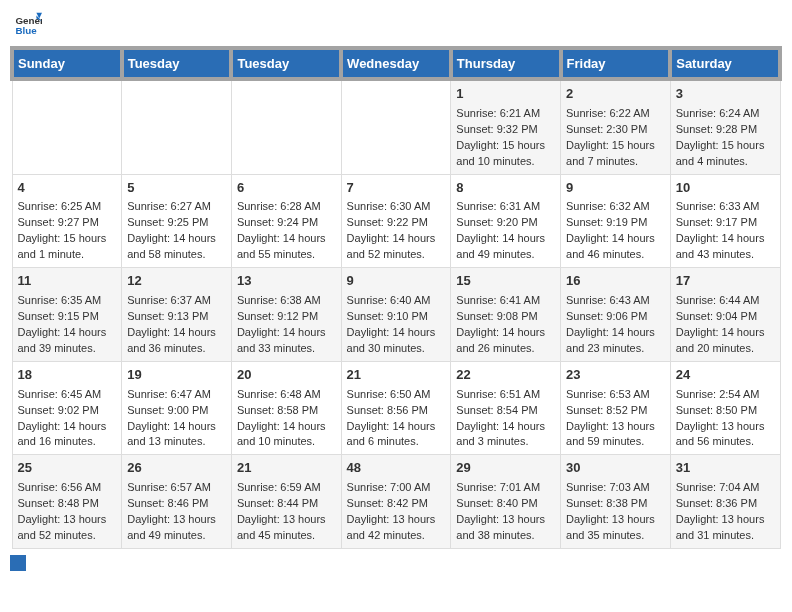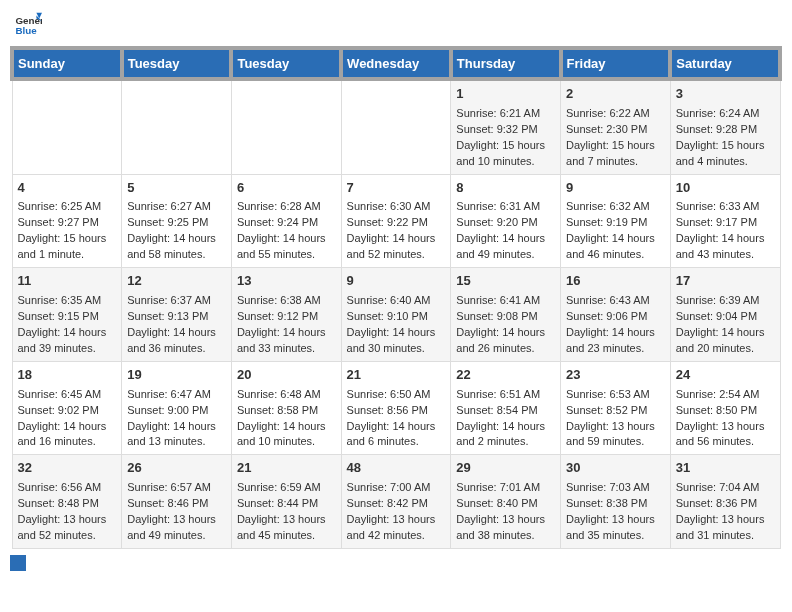--- a/index.html
+++ b/index.html
@@ -243,21 +243,21 @@
         </td>
         <td>
           <span class="day-num">16</span>
           <div>Sunrise: 6:43 AM</div>
           <div>Sunset: 9:06 PM</div>
           <div>Daylight: 14 hours</div>
           <div>and 23 minutes.</div>
         </td>
         <td>
           <span class="day-num">17</span>
-          <div>Sunrise: 6:39 AM</div>
+          <div>Sunrise: 6:44 AM</div>
           <div>Sunset: 9:04 PM</div>
           <div>Daylight: 14 hours</div>
           <div>and 20 minutes.</div>
         </td>
       </tr>
       <tr>
         <td>
           <span class="day-num">18</span>
           <div>Sunrise: 6:45 AM</div>
           <div>Sunset: 9:02 PM</div>
@@ -283,40 +283,40 @@
           <div>Sunrise: 6:50 AM</div>
           <div>Sunset: 8:56 PM</div>
           <div>Daylight: 14 hours</div>
           <div>and 6 minutes.</div>
         </td>
         <td>
           <span class="day-num">22</span>
           <div>Sunrise: 6:51 AM</div>
           <div>Sunset: 8:54 PM</div>
           <div>Daylight: 14 hours</div>
-          <div>and 2 minutes.</div>
+          <div>and 3 minutes.</div>
         </td>
         <td>
           <span class="day-num">23</span>
           <div>Sunrise: 6:53 AM</div>
           <div>Sunset: 8:52 PM</div>
           <div>Daylight: 13 hours</div>
           <div>and 59 minutes.</div>
         </td>
         <td>
           <span class="day-num">24</span>
           <div>Sunrise: 2:54 AM</div>
           <div>Sunset: 8:50 PM</div>
           <div>Daylight: 13 hours</div>
           <div>and 56 minutes.</div>
         </td>
       </tr>
       <tr>
         <td>
-          <span class="day-num">32</span>
+          <span class="day-num">25</span>
           <div>Sunrise: 6:56 AM</div>
           <div>Sunset: 8:48 PM</div>
           <div>Daylight: 13 hours</div>
           <div>and 52 minutes.</div>
         </td>
         <td>
           <span class="day-num">26</span>
           <div>Sunrise: 6:57 AM</div>
           <div>Sunset: 8:46 PM</div>
           <div>Daylight: 13 hours</div>

